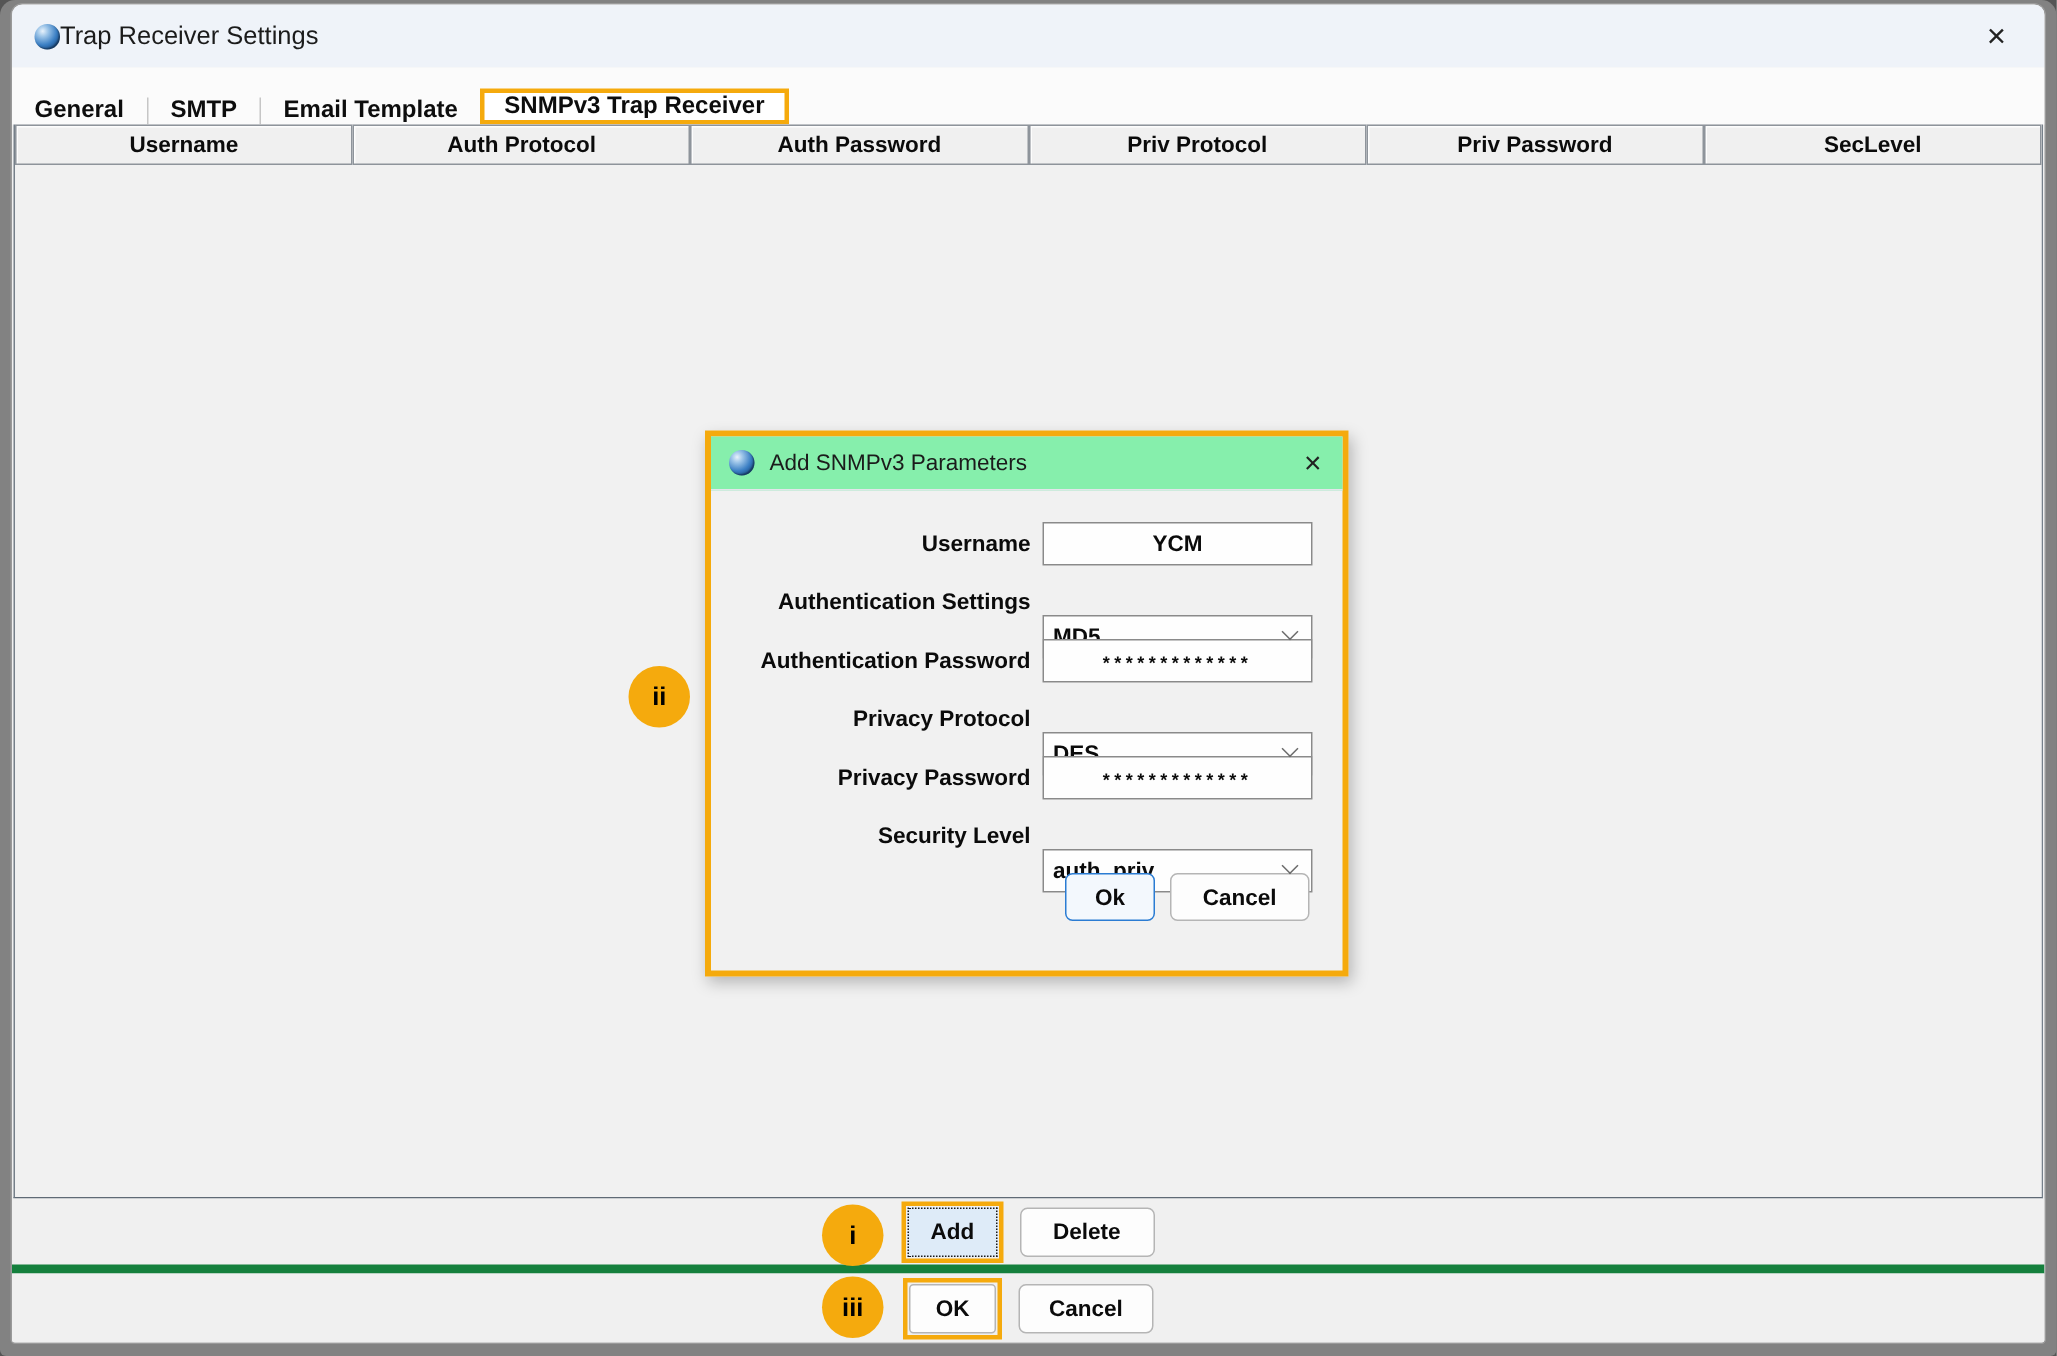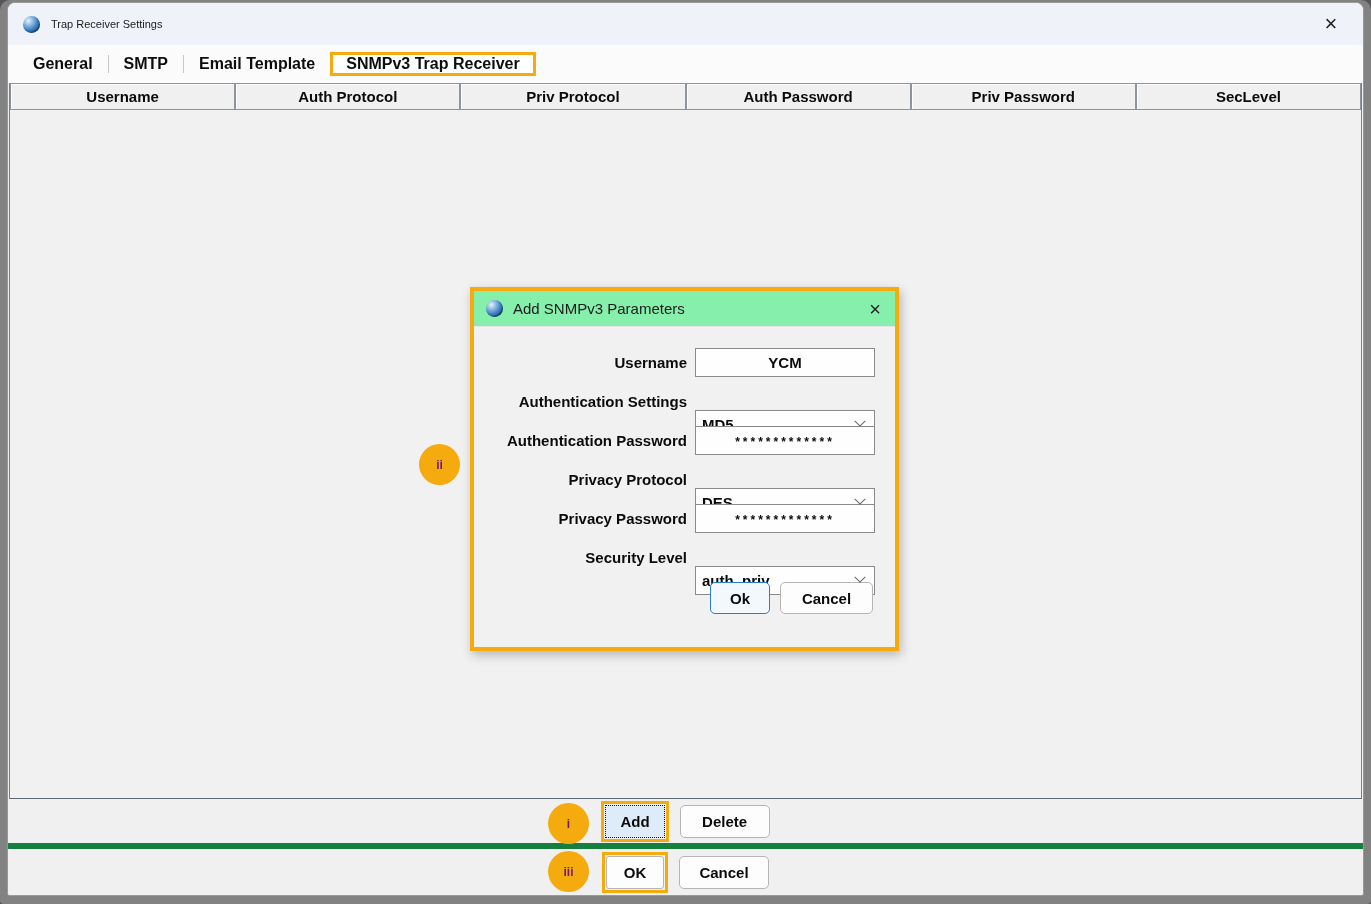--- a/index.html
+++ b/index.html
@@ -27,32 +27,32 @@
     background:#EFF3F9;
     display:flex; align-items:center;
     padding:0 18px 0 15px;
   }
   .globe {
     width:17px; height:17px; border-radius:50%;
     background:radial-gradient(circle at 32% 28%, #e8f2fb 0%, #9cc4e8 22%, #3b7fc4 55%, #1c4f8a 80%, #123a6b 100%);
     box-shadow:inset -1px -1px 1px rgba(0,0,0,.35);
     flex:0 0 17px;
   }
-  .titlebar .title { margin-left:11px; font-size:11px; color:#1b1b1b; }
+  .titlebar .title { font-size:17px; color:#1b1b1b; }
   .titlebar .close {
     margin-left:auto; font-size:22px; font-weight:300; color:#222;
     line-height:20px; width:28px; text-align:center; cursor:default;
   }
 
   
   .tabbar {
     height:38px; flex:0 0 38px;
     background:#FBFBFB;
-    display:flex; align-items:center;
-    padding-left:10px;
+    display:flex; align-items:flex-end;
+    padding-left:0;
   }
   .tab {
     display:flex; align-items:center;
     padding:0 15px;
     font-size:16px; font-weight:600; color:#0d0d0d;
     white-space:nowrap;
   }
   .tab + .tab { border-left:1px solid #C6C6C6; }
   .tab.active {
     border:3px solid var(--orange);
@@ -106,21 +106,21 @@
     min-width:56px; border-radius:0;
     background:#DEEBF8;
     border:1px dotted #1a1a1a;
   }
   .btn.okmain { min-width:58px; border-radius:3px; }
 
   
   .circle {
     position:absolute; width:41px; height:41px; border-radius:50%;
     background:var(--orange);
-    color:#701a75; font-size:12px; font-weight:600;
+    color:#000000; font-size:17px; font-weight:600;
     display:flex; align-items:center; justify-content:center;
     z-index:40;
   }
   .c-i   { left:548px; top:803px; }
   .c-ii  { left:419px; top:444px; }
   .c-iii { left:548px; top:851px;text-align:center; }
 
   
   .modal {
     position:absolute; left:470px; top:287px;
@@ -195,22 +195,22 @@
       <div class="tab">General</div>
       <div class="tab">SMTP</div>
       <div class="tab">Email Template</div>
       <div class="tab active">SNMPv3 Trap Receiver</div>
     </div>
 
     <div class="table">
       <div class="thead">
         <div class="th">Username</div>
         <div class="th">Auth Protocol</div>
+        <div class="th">Auth Password</div>
         <div class="th">Priv Protocol</div>
-        <div class="th">Auth Password</div>
         <div class="th">Priv Password</div>
         <div class="th">SecLevel</div>
       </div>
       <div class="tbody"></div>
     </div>
 
     <div class="btnrow row1">
       <span class="hl-box">
         <button class="btn add">Add</button>
       </span>

